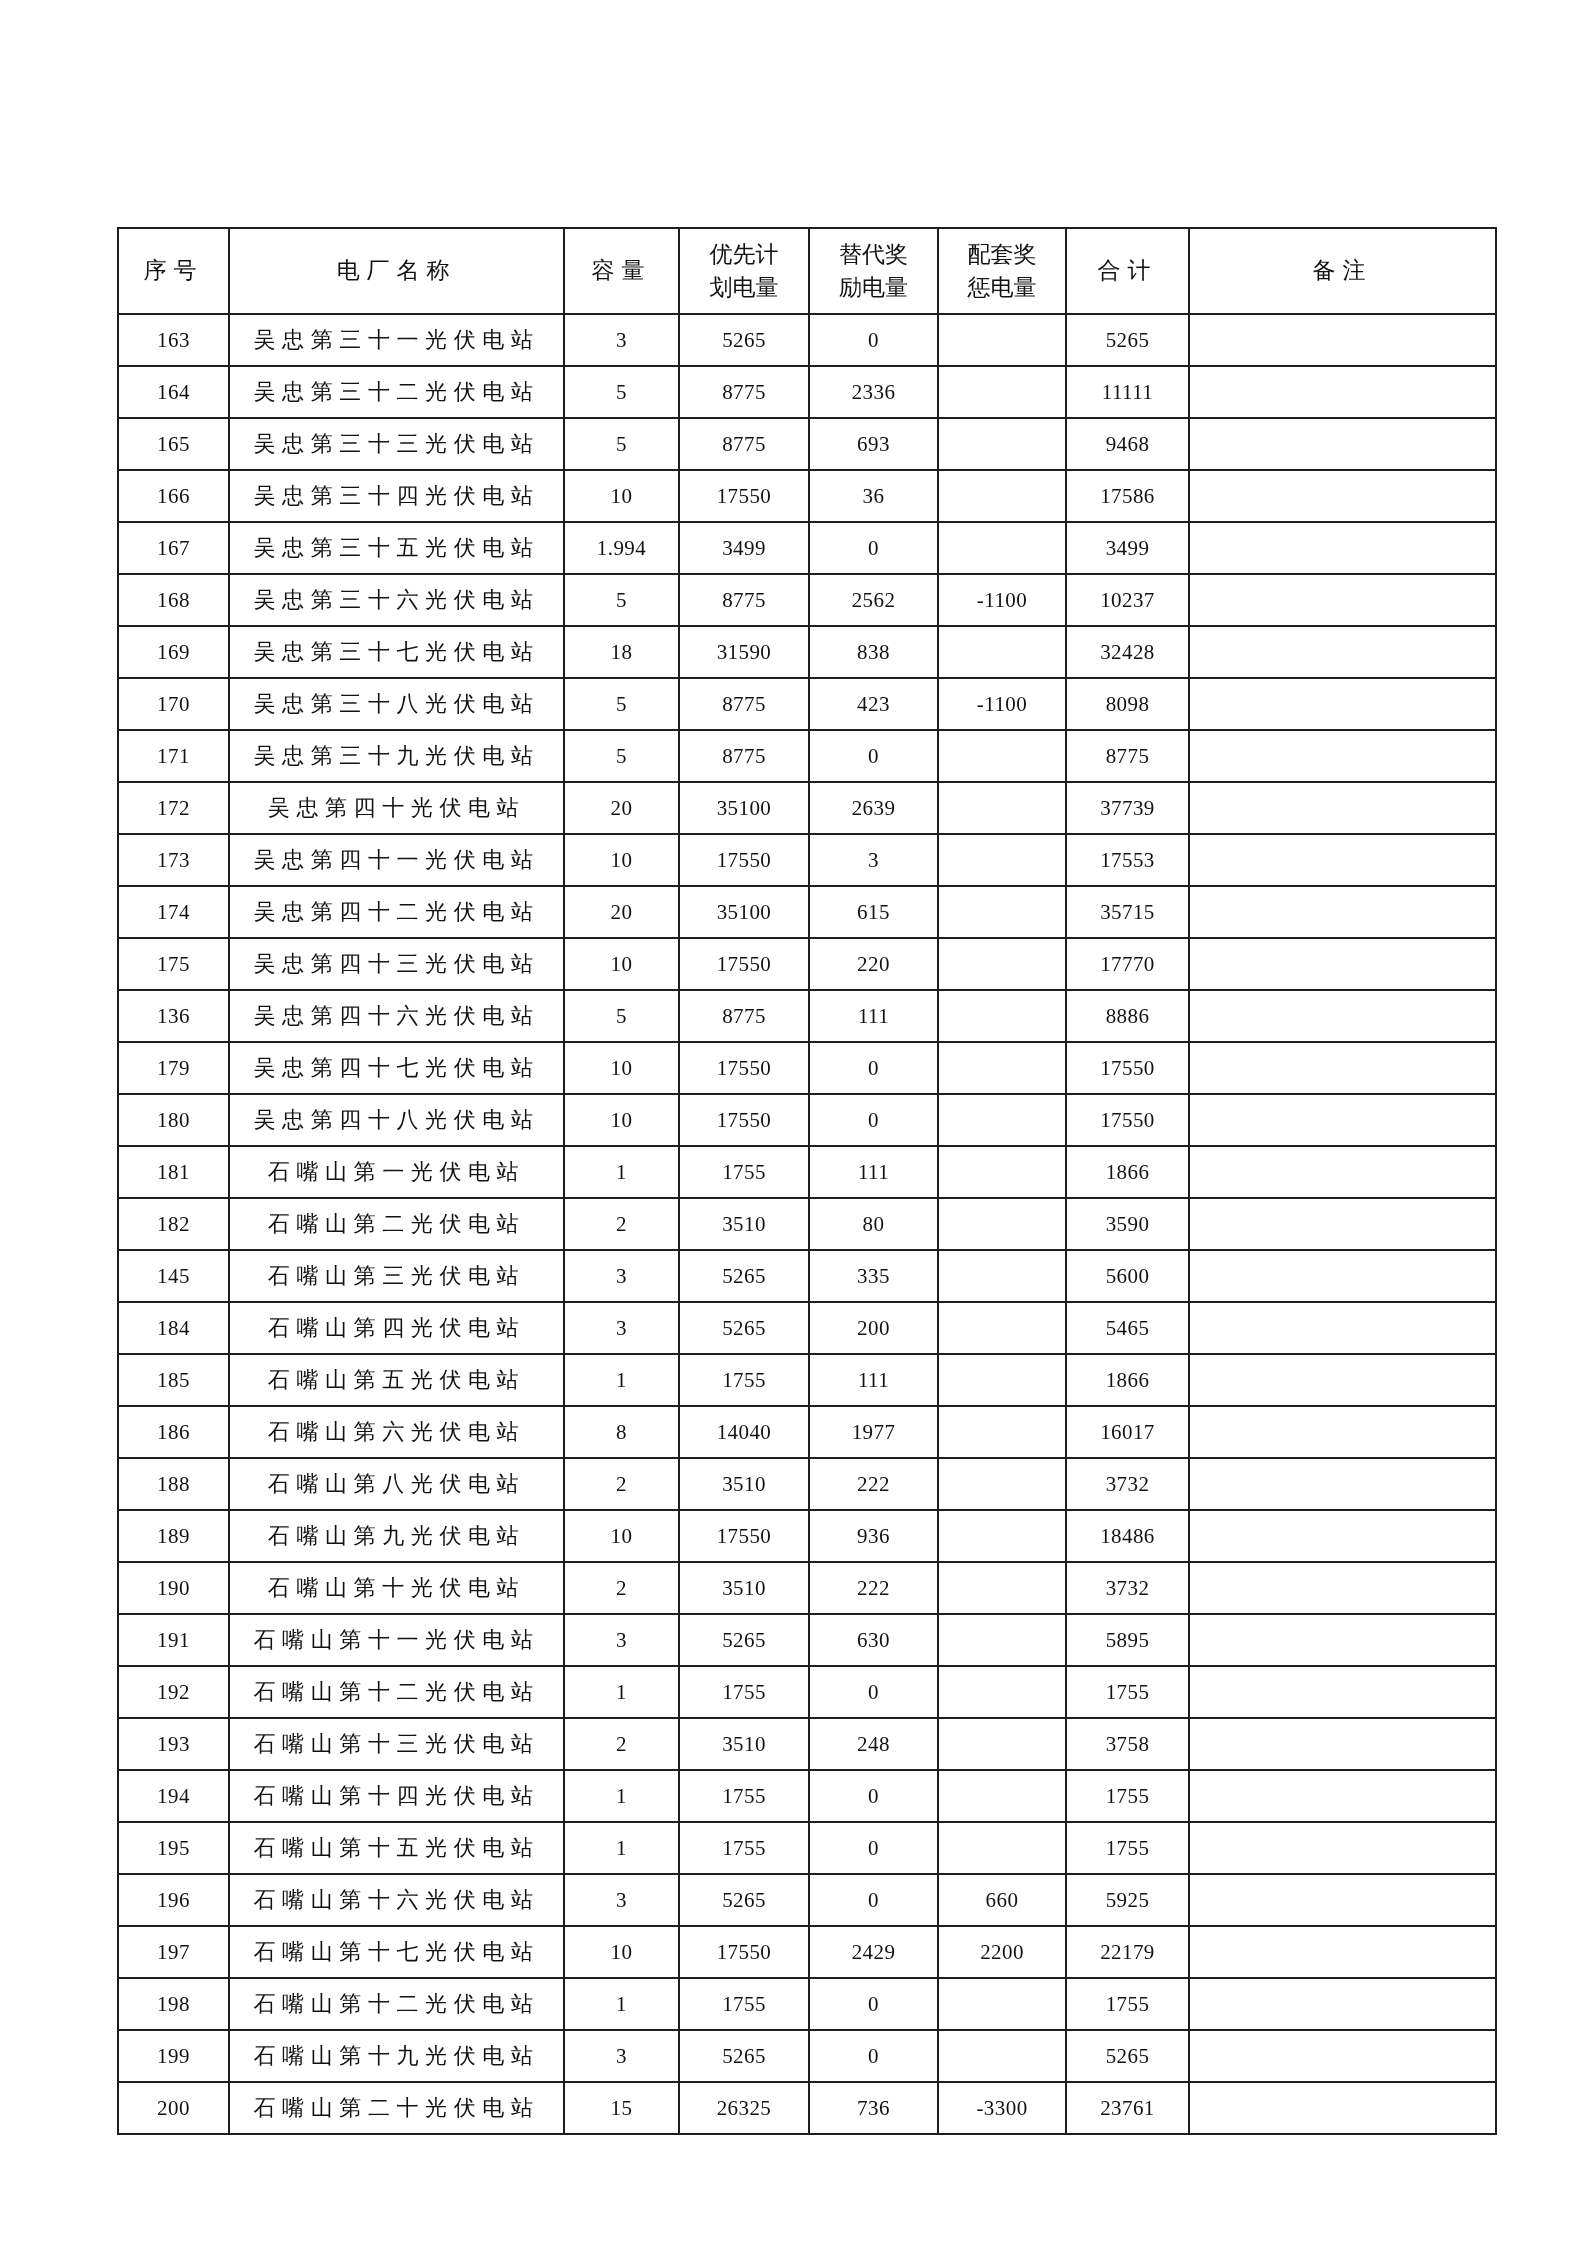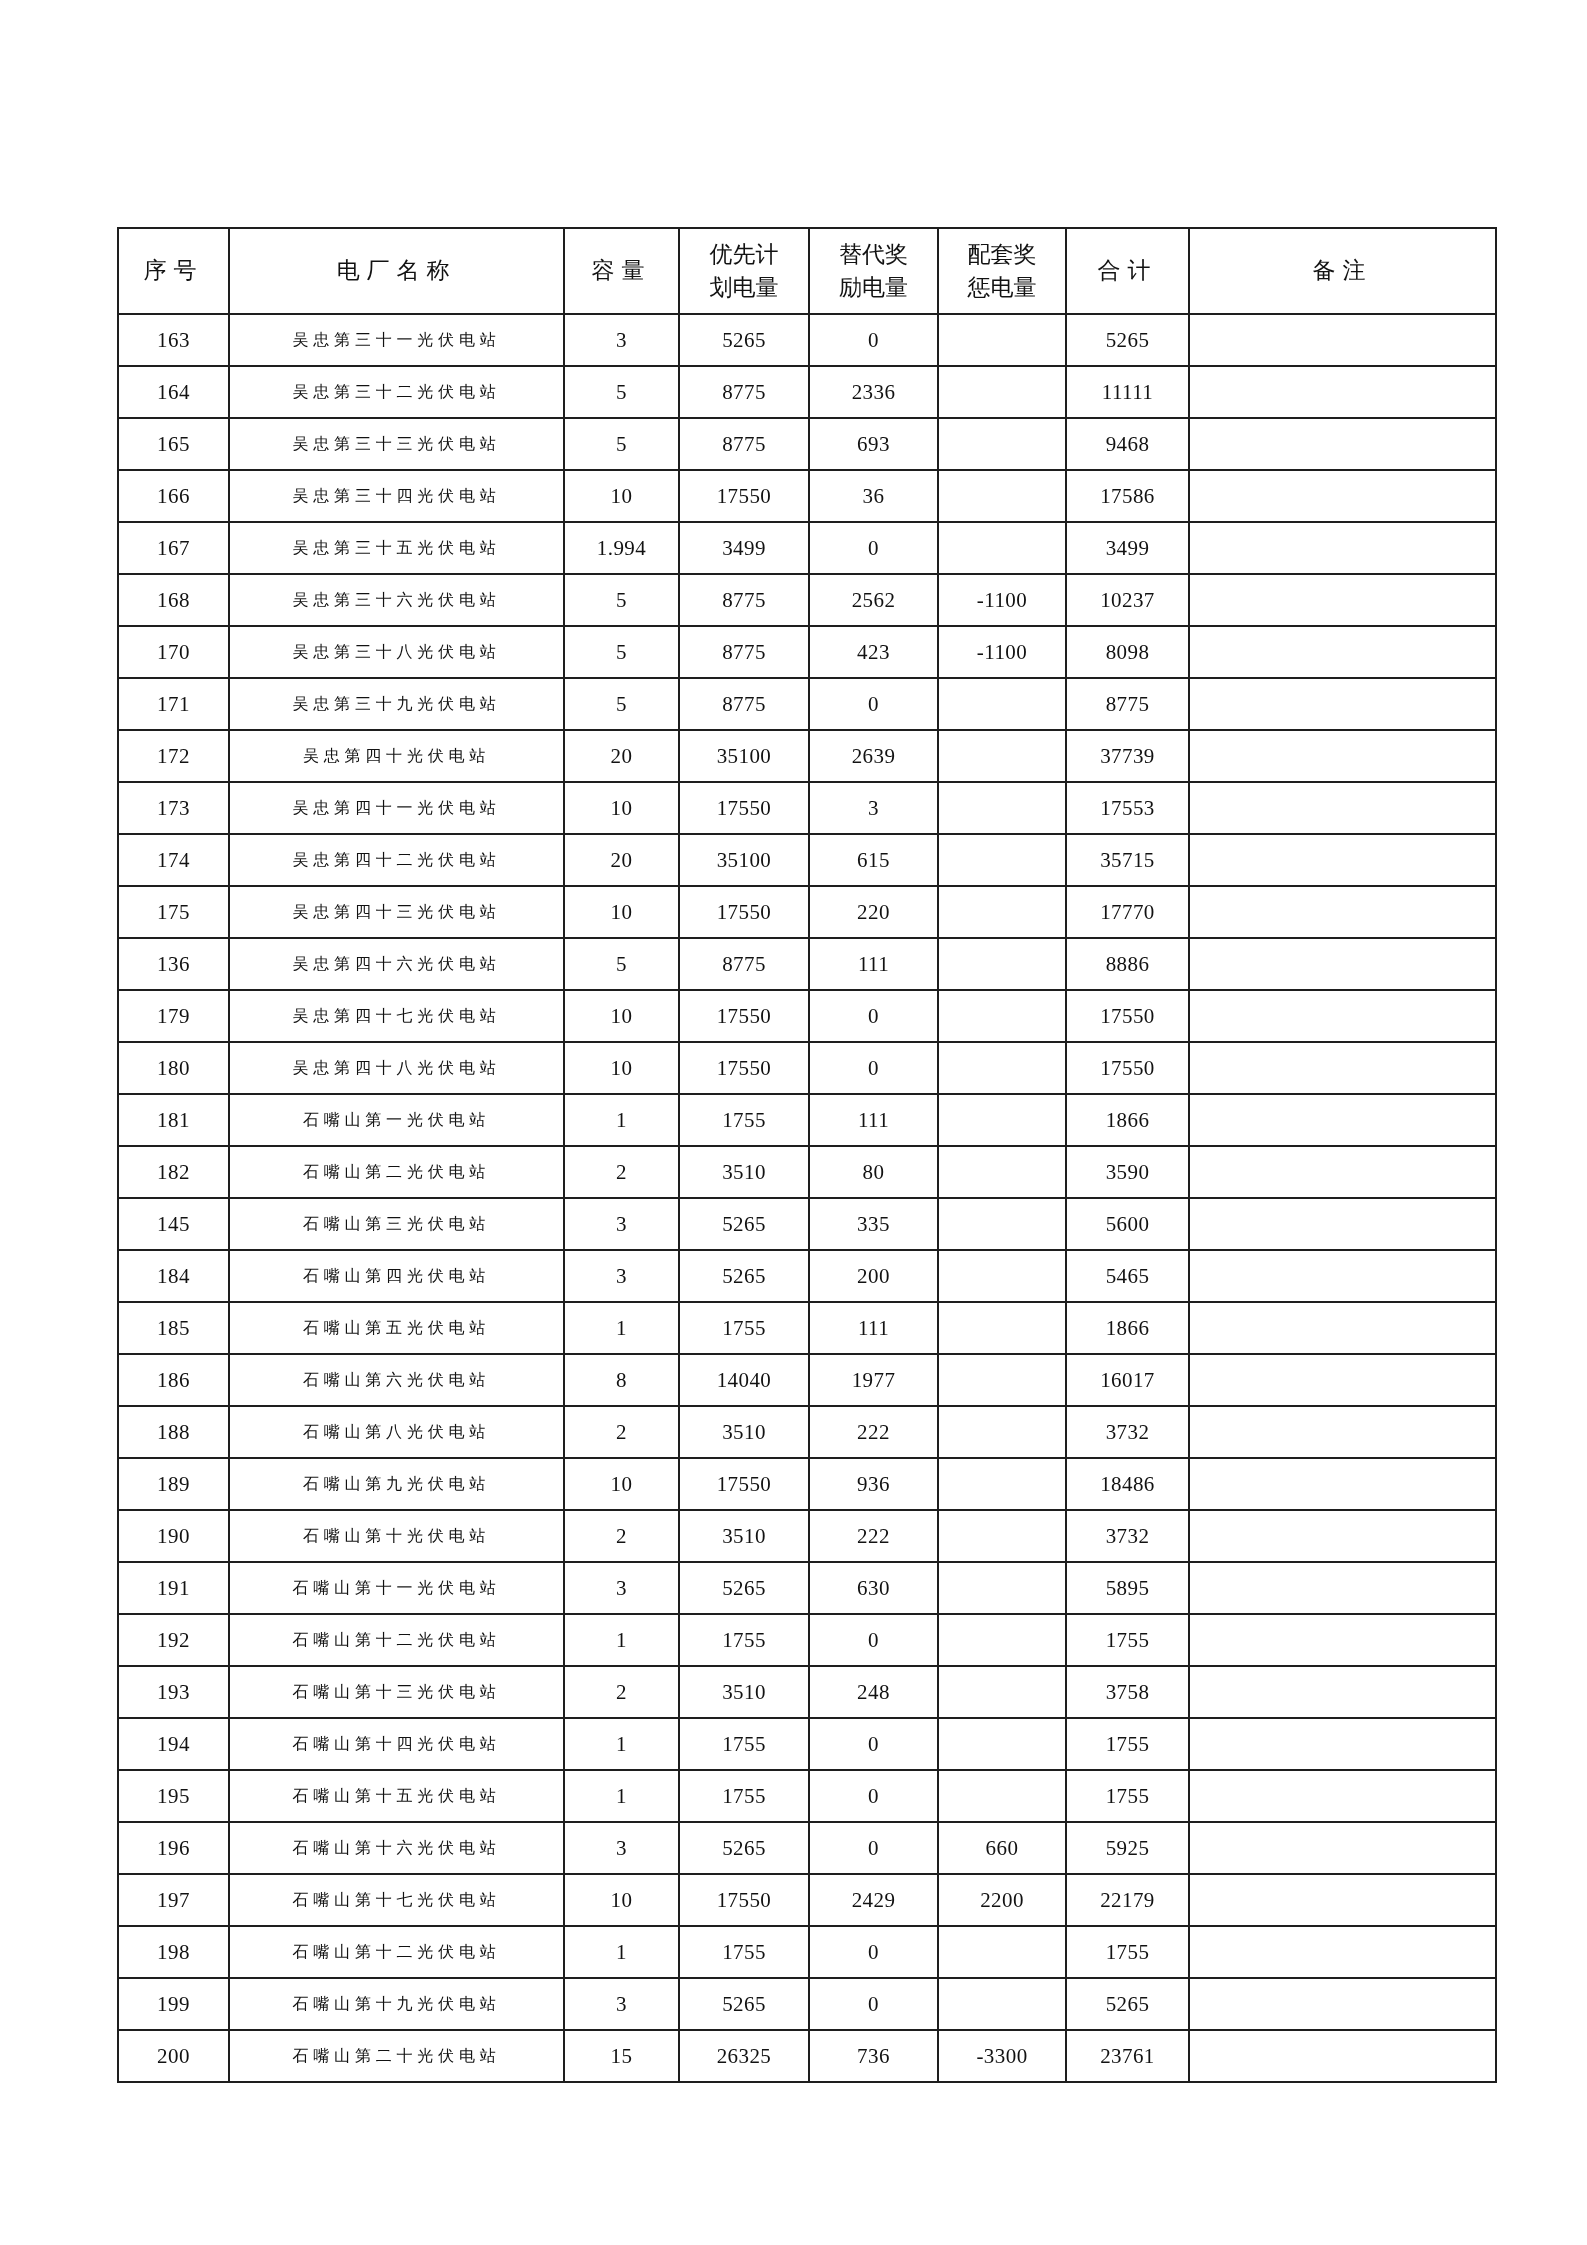--- a/index.html
+++ b/index.html
@@ -35,21 +35,21 @@
   .data-table thead tr { height: 86px; }
   .data-table tbody tr { height: 52px; }
   .data-table th {
     font-weight: normal;
     font-size: 23px;
     line-height: 1.45;
     white-space: pre-line; 
   }
   .th-spaced { letter-spacing: 0.30em; }
   .cell-num  { font-size: 21px; letter-spacing: 0.02em; }
-  .cell-name { font-size: 16px; letter-spacing: 0.30em; }
+  .cell-name { font-size: 22px; letter-spacing: 0.30em; }
 </style>
 </head>
 <body>
 
 <div class="page">
   <table class="data-table">
     <colgroup>
       <col style="width:111px">
       <col style="width:335px">
       <col style="width:115px">
@@ -129,20 +129,30 @@
           <td class="cell-num">168</td>
           <td class="cell-name">吴忠第三十六光伏电站</td>
           <td class="cell-num">5</td>
           <td class="cell-num">8775</td>
           <td class="cell-num">2562</td>
           <td class="cell-num">-1100</td>
           <td class="cell-num">10237</td>
           <td class="cell-num"></td>
         </tr>
         <tr>
+          <td class="cell-num">169</td>
+          <td class="cell-name">吴忠第三十七光伏电站</td>
+          <td class="cell-num">18</td>
+          <td class="cell-num">31590</td>
+          <td class="cell-num">838</td>
+          <td class="cell-num"></td>
+          <td class="cell-num">32428</td>
+          <td class="cell-num"></td>
+        </tr>
+        <tr>
           <td class="cell-num">170</td>
           <td class="cell-name">吴忠第三十八光伏电站</td>
           <td class="cell-num">5</td>
           <td class="cell-num">8775</td>
           <td class="cell-num">423</td>
           <td class="cell-num">-1100</td>
           <td class="cell-num">8098</td>
           <td class="cell-num"></td>
         </tr>
         <tr>

